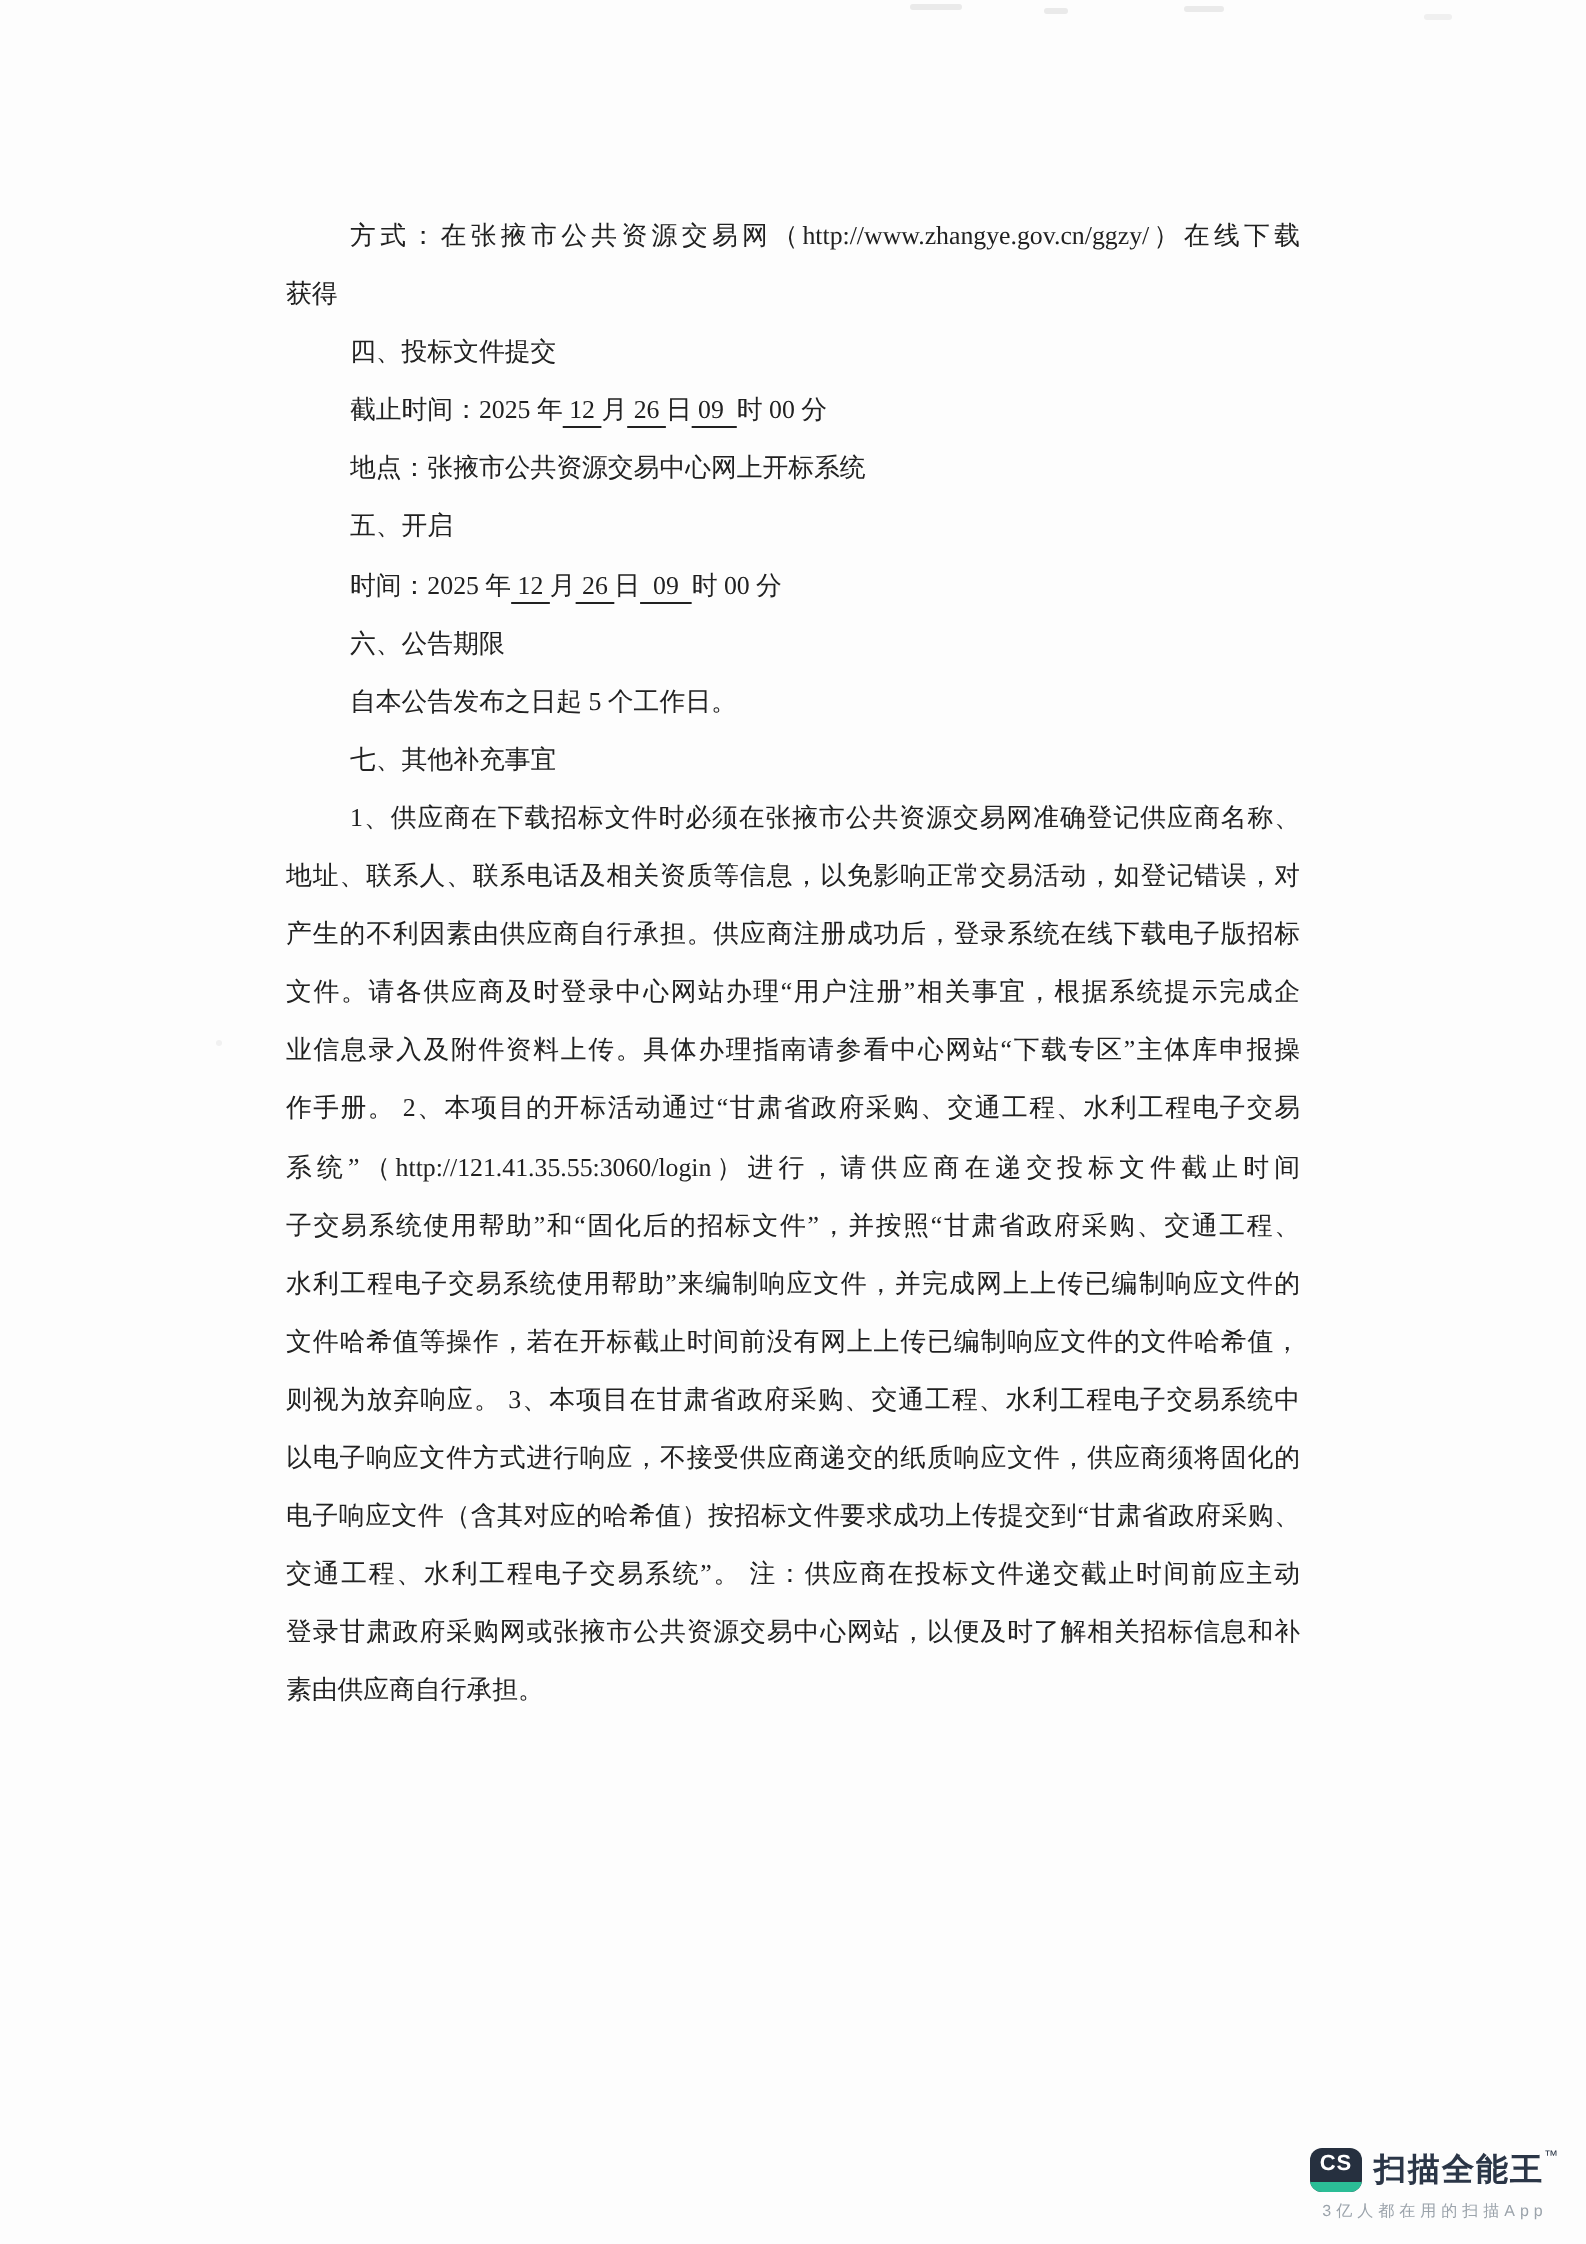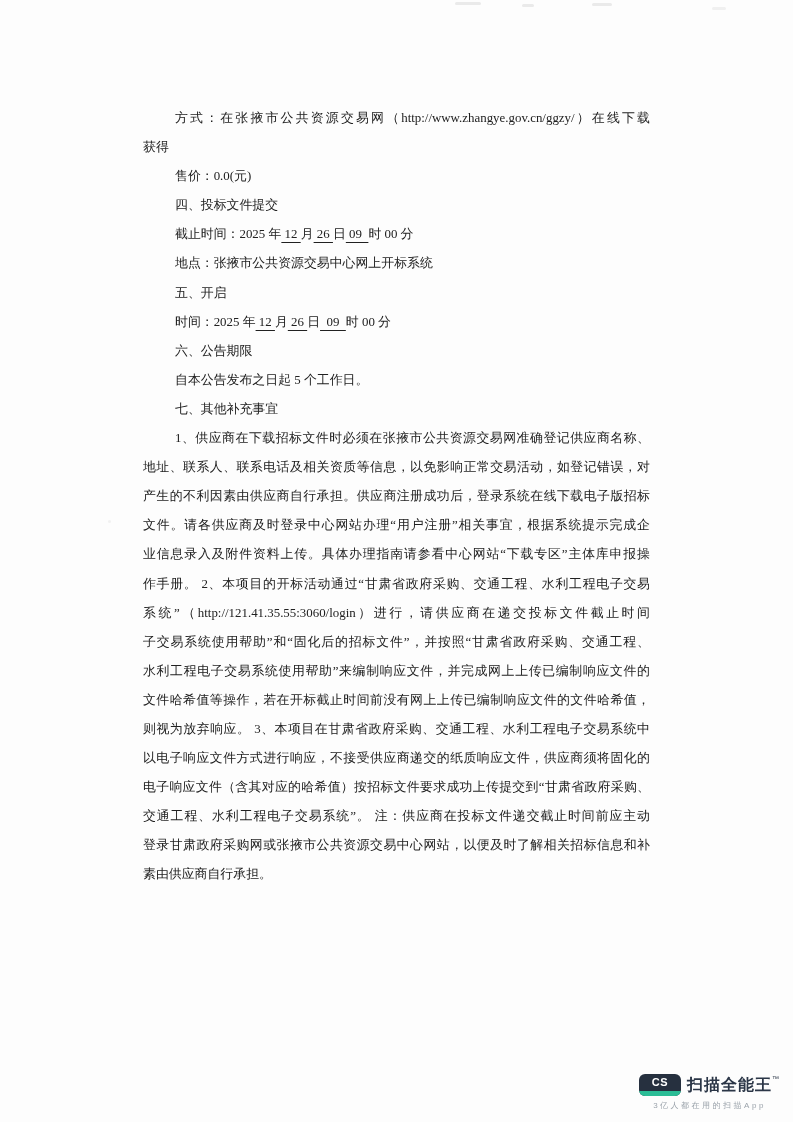--- a/index.html
+++ b/index.html
@@ -26,21 +26,21 @@
     height:29.1px;line-height:29.1px;
     white-space:pre-wrap;overflow:hidden;
   }
   .indent{text-indent:32px;}
   .justify{text-align:justify;text-align-last:justify;}
   .u{text-decoration:underline;text-underline-offset:4px;text-decoration-thickness:1px;}
 
   .watermark{position:absolute;right:13px;bottom:11px;}
   .wm-row{display:flex;align-items:center;gap:6px;justify-content:center;}
   .wm-badge{
-    width:42px;height:22px;border-radius:6px;
+    width:26px;height:22px;border-radius:6px;
     background:var(--badge,#26303f);
     position:relative;overflow:hidden;
     display:flex;align-items:flex-start;justify-content:center;
   }
   .wm-accent{position:absolute;bottom:0;left:0;right:0;height:5px;background:var(--accent,#2bbd96);}
   .wm-cs{
     color:#ffffff;font-family:"Liberation Sans","DejaVu Sans",sans-serif;
     font-weight:700;font-size:11px;line-height:17px;letter-spacing:.5px;
   }
   .wm-name{
@@ -60,21 +60,20 @@
 <div class="page">
   <div class="artifact a1"></div>
   <div class="artifact a2"></div>
   <div class="artifact a3"></div>
   <div class="artifact a4"></div>
   <div class="artifact a5"></div>
 
   <div class="doc">
       <div class="line indent justify">方式：在张掖市公共资源交易网（http://www.zhangye.gov.cn/ggzy/）在线下载</div>
       <div class="line">获得</div>
-      <div class="line indent">售价：0.0(元)</div>
       <div class="line indent">四、投标文件提交</div>
       <div class="line indent"><span class="">截止时间：2025 年</span><span class="u"> 12 </span><span class="">月</span><span class="u"> 26 </span><span class="">日</span><span class="u"> 09  </span><span class="">时 00 分</span></div>
       <div class="line indent">地点：张掖市公共资源交易中心网上开标系统</div>
       <div class="line indent">五、开启</div>
       <div class="line indent"><span class="">时间：2025 年</span><span class="u"> 12 </span><span class="">月</span><span class="u"> 26 </span><span class="">日</span><span class="u">  09  </span><span class="">时 00 分</span></div>
       <div class="line indent">六、公告期限</div>
       <div class="line indent">自本公告发布之日起 5 个工作日。</div>
       <div class="line indent">七、其他补充事宜</div>
       <div class="line indent justify">1、供应商在下载招标文件时必须在张掖市公共资源交易网准确登记供应商名称、</div>
       <div class="line justify">地址、联系人、联系电话及相关资质等信息，以免影响正常交易活动，如登记错误，对</div>

